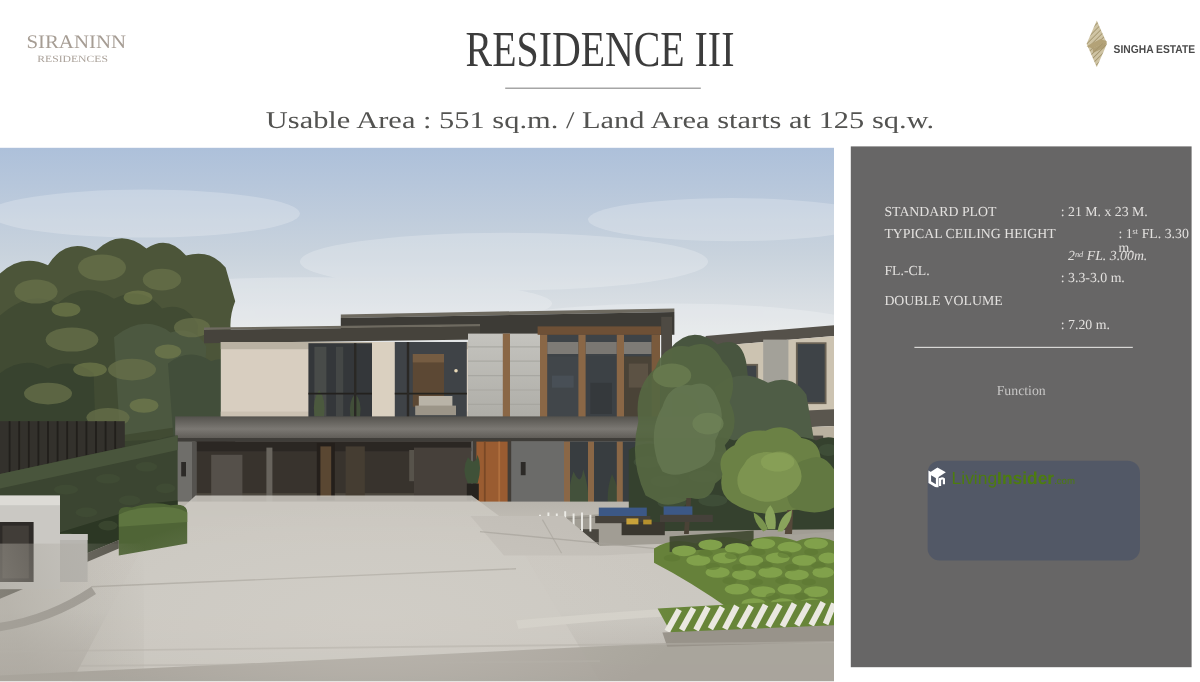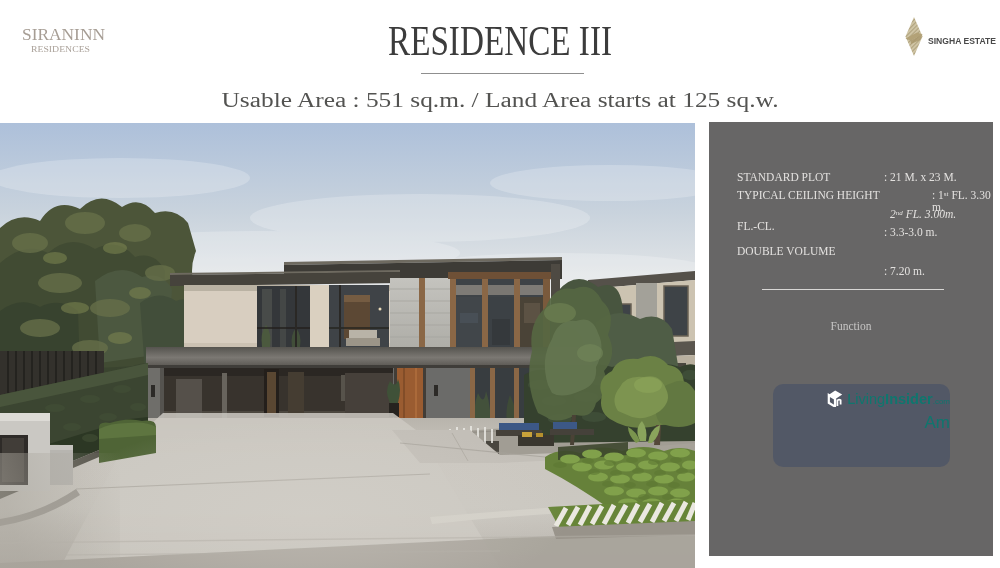--- a/index.html
+++ b/index.html
@@ -504,25 +504,24 @@
   <div class="abs" style="left:175px;top:123px;font-size:11.5px;margin-top:20px;">: 7.20 m.</div>
 
   <div class="abs" style="left:53px;top:167px;width:182px;height:1px;background:#d8d7d5"></div>
 
   <div class="abs" style="left:0;top:182px;width:284px;text-align:center;font-size:11.5px;color:#c6c5c4;margin-top:16px;">Function</div>
 
 </div>
 
 <div class="abs" style="left:773px;top:384px;width:177px;height:83px;border-radius:10px;background:rgba(78,86,103,0.82);"></div>
 
-<div class="abs" style="left:773px;top:384px;width:177px;text-align:right;color:#0f766e;">
+<div class="abs" style="left:773px;top:384px;width:177px;text-align:left;color:#4d7c0f;">
 
   <div style="margin-top:5px;height:20px;line-height:20px;font-size:14.5px;">
     <svg width="17" height="17" viewBox="0 0 17 17" style="vertical-align:-3px;margin-right:3px">
       <path d="M8.2 0.6 L15.2 4.6 L8.8 8.8 L1.8 4.8 Z" fill="#ffffff"></path>
       <path d="M1.8 5 L1.8 12.8 L8 16.6 L8 8.8 Z" fill="none" stroke="#ffffff" stroke-width="2.2"></path>
       <path d="M10.4 9.4 L10.4 16 M10.4 10.4 Q12.2 9 13.6 10.2 L13.6 14.6" fill="none" stroke="#ffffff" stroke-width="1.8"></path>
     </svg><span>Living</span><span style="font-weight:bold">Insider</span><span style="font-size:8px;">.com</span>
   </div>
 
-  <div style="margin-top:4px;font-size:17px;">Am</div>
 
 </div>
 
 </body></html>

